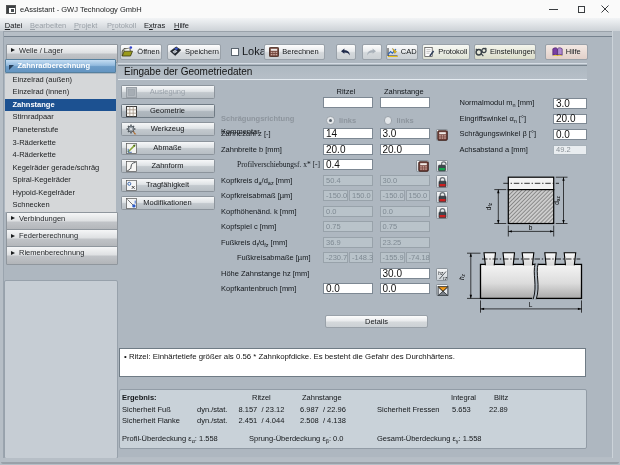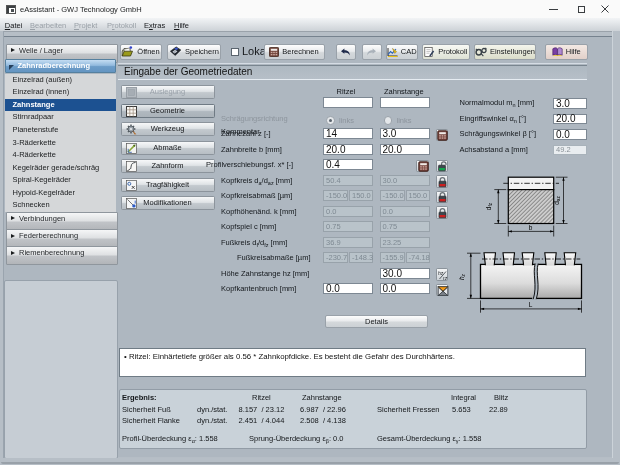--- a/index.html
+++ b/index.html
@@ -7,21 +7,21 @@
 #win{position:relative;width:620px;height:465px;overflow:hidden;background:#b5bdc5;font-size:7.5px;color:#16181b;}
 .abs{position:absolute;}
 u{text-decoration:underline;}
 .sbh{left:6px;width:111.5px;height:19px;background:linear-gradient(#f5f6f7,#dfe1e3 45%,#c0c3c7 55%,#b2b5b9);border:1px solid #8f969d;border-radius:1px;box-sizing:border-box;line-height:12px;padding-left:12px;color:#26292c;}
 .sbh .arr{position:absolute;left:4px;top:3.5px;width:0;height:0;border-left:4px solid #1a1c1e;border-top:2.8px solid transparent;border-bottom:2.8px solid transparent;}
 .sbhb{left:4.5px;width:111.5px;height:13.5px;background:linear-gradient(#c4dcf2,#92bade 45%,#6c9cc8 55%,#6495c2);border:1px solid #55809f;border-radius:1px;box-sizing:border-box;line-height:12px;padding-left:12px;color:#fff;font-weight:bold;}
 .sbi{left:4.5px;width:111.5px;height:12.6px;background:#d5d7d9;line-height:12.6px;padding-left:8px;box-sizing:border-box;color:#1b1d1f;}
 .btn{top:44px;height:15.5px;background:linear-gradient(#fdfdfd,#e9ebed 45%,#d4d8db 55%,#ccd1d5);border:1px solid #99a1a9;border-radius:2px;box-sizing:border-box;display:flex;align-items:center;justify-content:center;gap:3px;font-size:7.5px;color:#15181b;}
 .lbtn{left:120.5px;width:94px;height:14px;background:linear-gradient(#f7f8f9,#dfe3e6 45%,#c3c9ce 55%,#b7bec4);border:1px solid #8c949c;border-radius:1.5px;box-sizing:border-box;text-align:center;line-height:12.5px;font-size:7.5px;color:#17191c;}
 .lbl{font-size:7.5px;color:#14181c;white-space:nowrap;line-height:11px;}
-.lbld{font-size:7.5px;color:#8d959d;white-space:nowrap;line-height:11px;}
+.lbld{font-size:7.5px;color:#8d959d;white-space:nowrap;line-height:11px;font-weight:bold;}
 .fld{background:#fff;border:1px solid #7d8893;box-sizing:border-box;font-size:10px;line-height:9px;padding:0 0 0 2px;color:#111;}
 .fldd{background:#b9c3ca;border:1px solid #98a2aa;box-sizing:border-box;font-size:7.5px;line-height:9px;padding:0 0 0 2px;color:#7f8a93;}
 .fld,.fldd{display:flex;align-items:center;}
 .sq{width:12.5px;height:12.5px;background:linear-gradient(#f5f6f7,#ccd2d7);border:1px solid #8b939b;border-radius:1.5px;box-sizing:border-box;}
 sub{font-size:5.5px;vertical-align:-1.5px;line-height:0;}
 .rt{position:absolute;font-size:7.5px;color:#14171a;white-space:nowrap;line-height:9px;}
 </style>
 </head>
 <body>
 <div id="win">
@@ -210,21 +210,21 @@
           <rect x="7.2" y="5.2" width="1.6" height="1.3"></rect>
           <rect x="2.2" y="7.4" width="1.6" height="1.3"></rect>
           <rect x="4.7" y="7.4" width="1.6" height="1.3"></rect>
           <rect x="7.2" y="7.4" width="1.6" height="1.3"></rect>
         </g>
       </svg>
     </div>
 <div class="abs lbl" style="left:221px;top:143.5px;">Zahnbreite b [mm]</div>
 <div class="abs fld" style="left:323px;top:143.5px;width:50px;height:11px;">20.0</div>
 <div class="abs fld" style="left:379.5px;top:143.5px;width:50.5px;height:11px;">20.0</div>
-<div class="abs lbl" style="left:206px;top:159px;">Profilverschiebungsf. x* [-]</div>
+<div class="abs lbl" style="left:237px;top:159px;font-family:Liberation Serif, serif;">Profilverschiebungsf. x* [-]</div>
 <div class="abs fld" style="left:323px;top:159px;width:50px;height:11px;">0.4</div>
 <div class="abs sq" style="left:416px;top:159.5px;">
       <svg width="11" height="11" viewBox="0 0 11 11" style="position:absolute;left:0.5px;top:0.5px">
         <rect x="0.8" y="0.8" width="9.4" height="9.4" rx="1" fill="#7a4a42" stroke="#351510" stroke-width="0.9"></rect>
         <rect x="2.2" y="2.2" width="6.6" height="2" fill="#f0ece8"></rect>
         <g fill="#cfa9a1">
           <rect x="2.2" y="5.2" width="1.6" height="1.3"></rect>
           <rect x="4.7" y="5.2" width="1.6" height="1.3"></rect>
           <rect x="7.2" y="5.2" width="1.6" height="1.3"></rect>
           <rect x="2.2" y="7.4" width="1.6" height="1.3"></rect>

